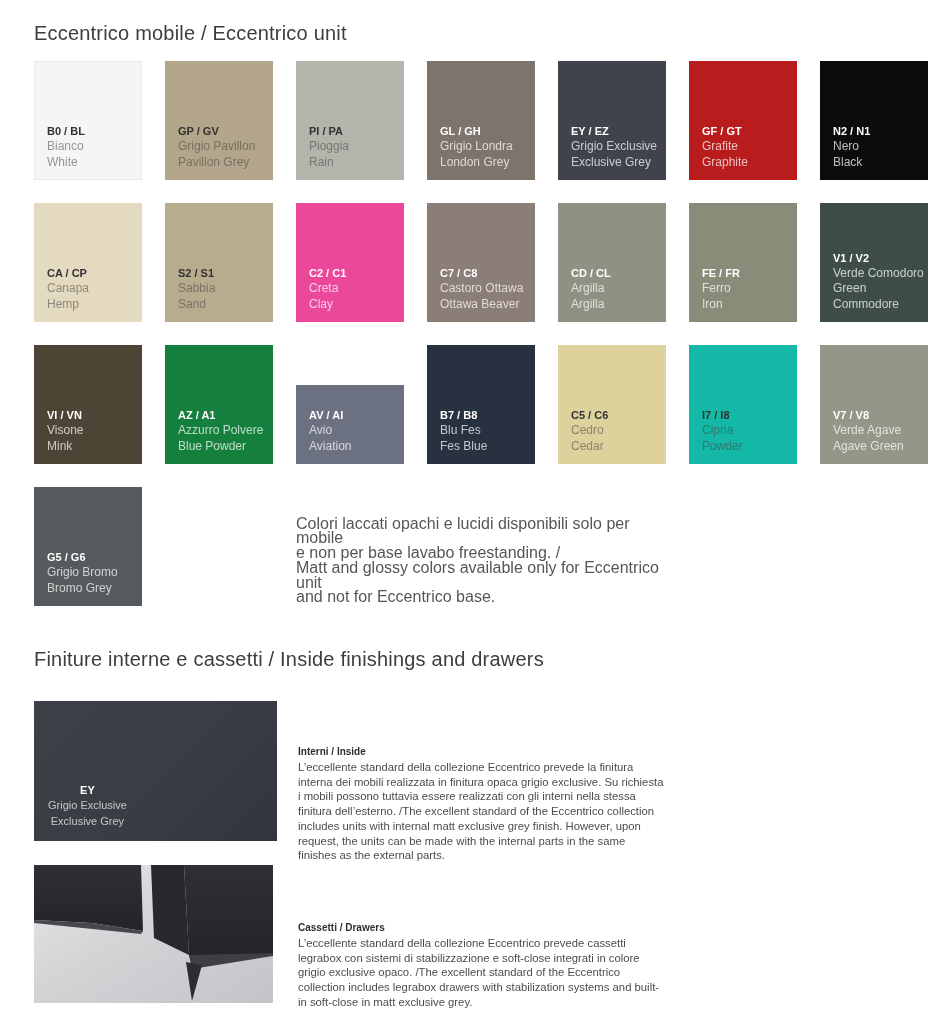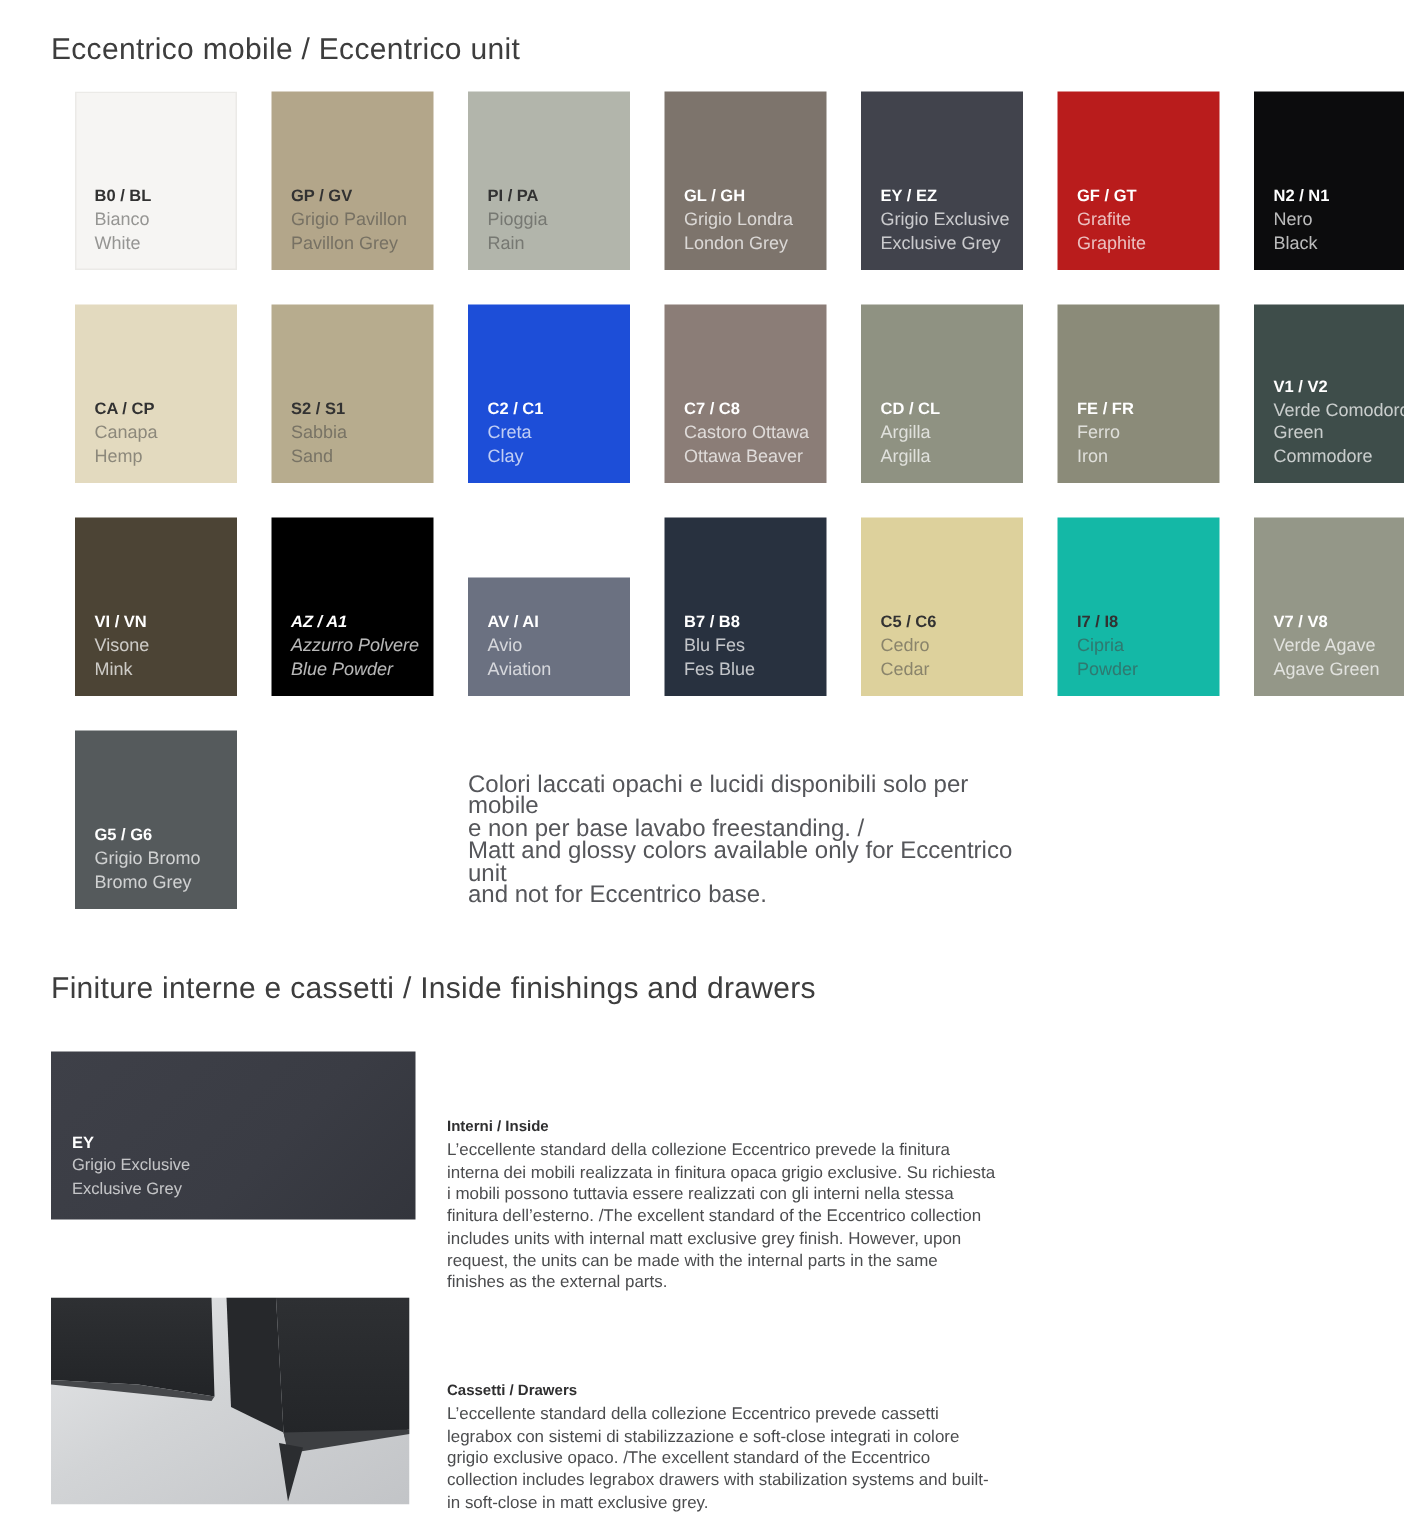--- a/index.html
+++ b/index.html
@@ -13,21 +13,21 @@
   .section-title {
     position: absolute; left: 34px;
     margin: 0;
     font-size: 20px; font-weight: 400; letter-spacing: 0.2px;
     color: #3d3d3d;
   }
   #title-colors { top: 22px; }
   #title-finishes { top: 648px; }
 
   #swatch-grid {
-    position: absolute; left: 50px; top: 61px;
+    position: absolute; left: 34px; top: 61px;
     display: grid;
     grid-template-columns: repeat(7, 108px);
     grid-auto-rows: 119px;
     column-gap: 23px; row-gap: 23px;
     width: 777px;
   }
   .swatch { position: relative; }
   .swatch.bordered { box-shadow: inset 0 0 0 1px #ebeae7; }
   .swatch .label { position: absolute; left: 13px; bottom: 10px; }
   .swatch .code { font-size: 11px; font-weight: 700; line-height: 15px; }
@@ -41,22 +41,23 @@
     grid-column: 3 / span 3;
     align-self: end;
     padding-bottom: 1px;
     font-size: 16px; line-height: 14.7px;
     color: #55565a;
     white-space: pre-line;
   }
 
   .finish-block { position: absolute; }
   #ey-block {
-    left: 34px; top: 701px; width: 243px; height: 112px;
+    left: 34px; top: 701px; width: 243px; height: 140px;
     background: linear-gradient(135deg, #3d3f47 0%, #383a42 55%, #34363d 100%);
+    text-align: center;
   }
   #ey-block .label { position: absolute; left: 14px; bottom: 12px; }
   #ey-block .code { font-size: 11px; font-weight: 700; line-height: 15px; color: #ffffff; }
   #ey-block .nm  { font-size: 11px; line-height: 15.5px; color: rgba(255,255,255,0.7); }
 
   .text-col {
     position: absolute; left: 298px; width: 368px;
     font-size: 11.3px; line-height: 14.7px; color: #4b4c4e;
   }
   #inside-text  { top: 744px; }
@@ -132,21 +133,21 @@
         <div class="nm">Hemp</div>
       </div>
     </div>
     <div class="swatch text-dark" style="background: rgb(183, 172, 142);">
       <div class="label">
         <div class="code">S2 / S1</div>
         <div class="nm">Sabbia</div>
         <div class="nm">Sand</div>
       </div>
     </div>
-    <div class="swatch text-light" style="background: #1d4ed8;">
+    <div class="swatch text-light" style="background: #ec4899;">
       <div class="label">
         <div class="code">C2 / C1</div>
         <div class="nm">Creta</div>
         <div class="nm">Clay</div>
       </div>
     </div>
     <div class="swatch text-light" style="background: rgb(139, 125, 119);">
       <div class="label">
         <div class="code">C7 / C8</div>
         <div class="nm">Castoro Ottawa</div>
@@ -174,21 +175,21 @@
         <div class="nm">Green Commodore</div>
       </div>
     </div>
     <div class="swatch text-light" style="background: rgb(76, 68, 53);">
       <div class="label">
         <div class="code">VI / VN</div>
         <div class="nm">Visone</div>
         <div class="nm">Mink</div>
       </div>
     </div>
-    <div class="swatch text-light" style="background: #000000; font-style: italic;">
+    <div class="swatch text-light" style="background: #15803d;">
       <div class="label">
         <div class="code">AZ / A1</div>
         <div class="nm">Azzurro Polvere</div>
         <div class="nm">Blue Powder</div>
       </div>
     </div>
     <div class="swatch text-light" style="background: rgb(107, 113, 129); margin-top: 40px;">
       <div class="label">
         <div class="code">AV / AI</div>
         <div class="nm">Avio</div>

